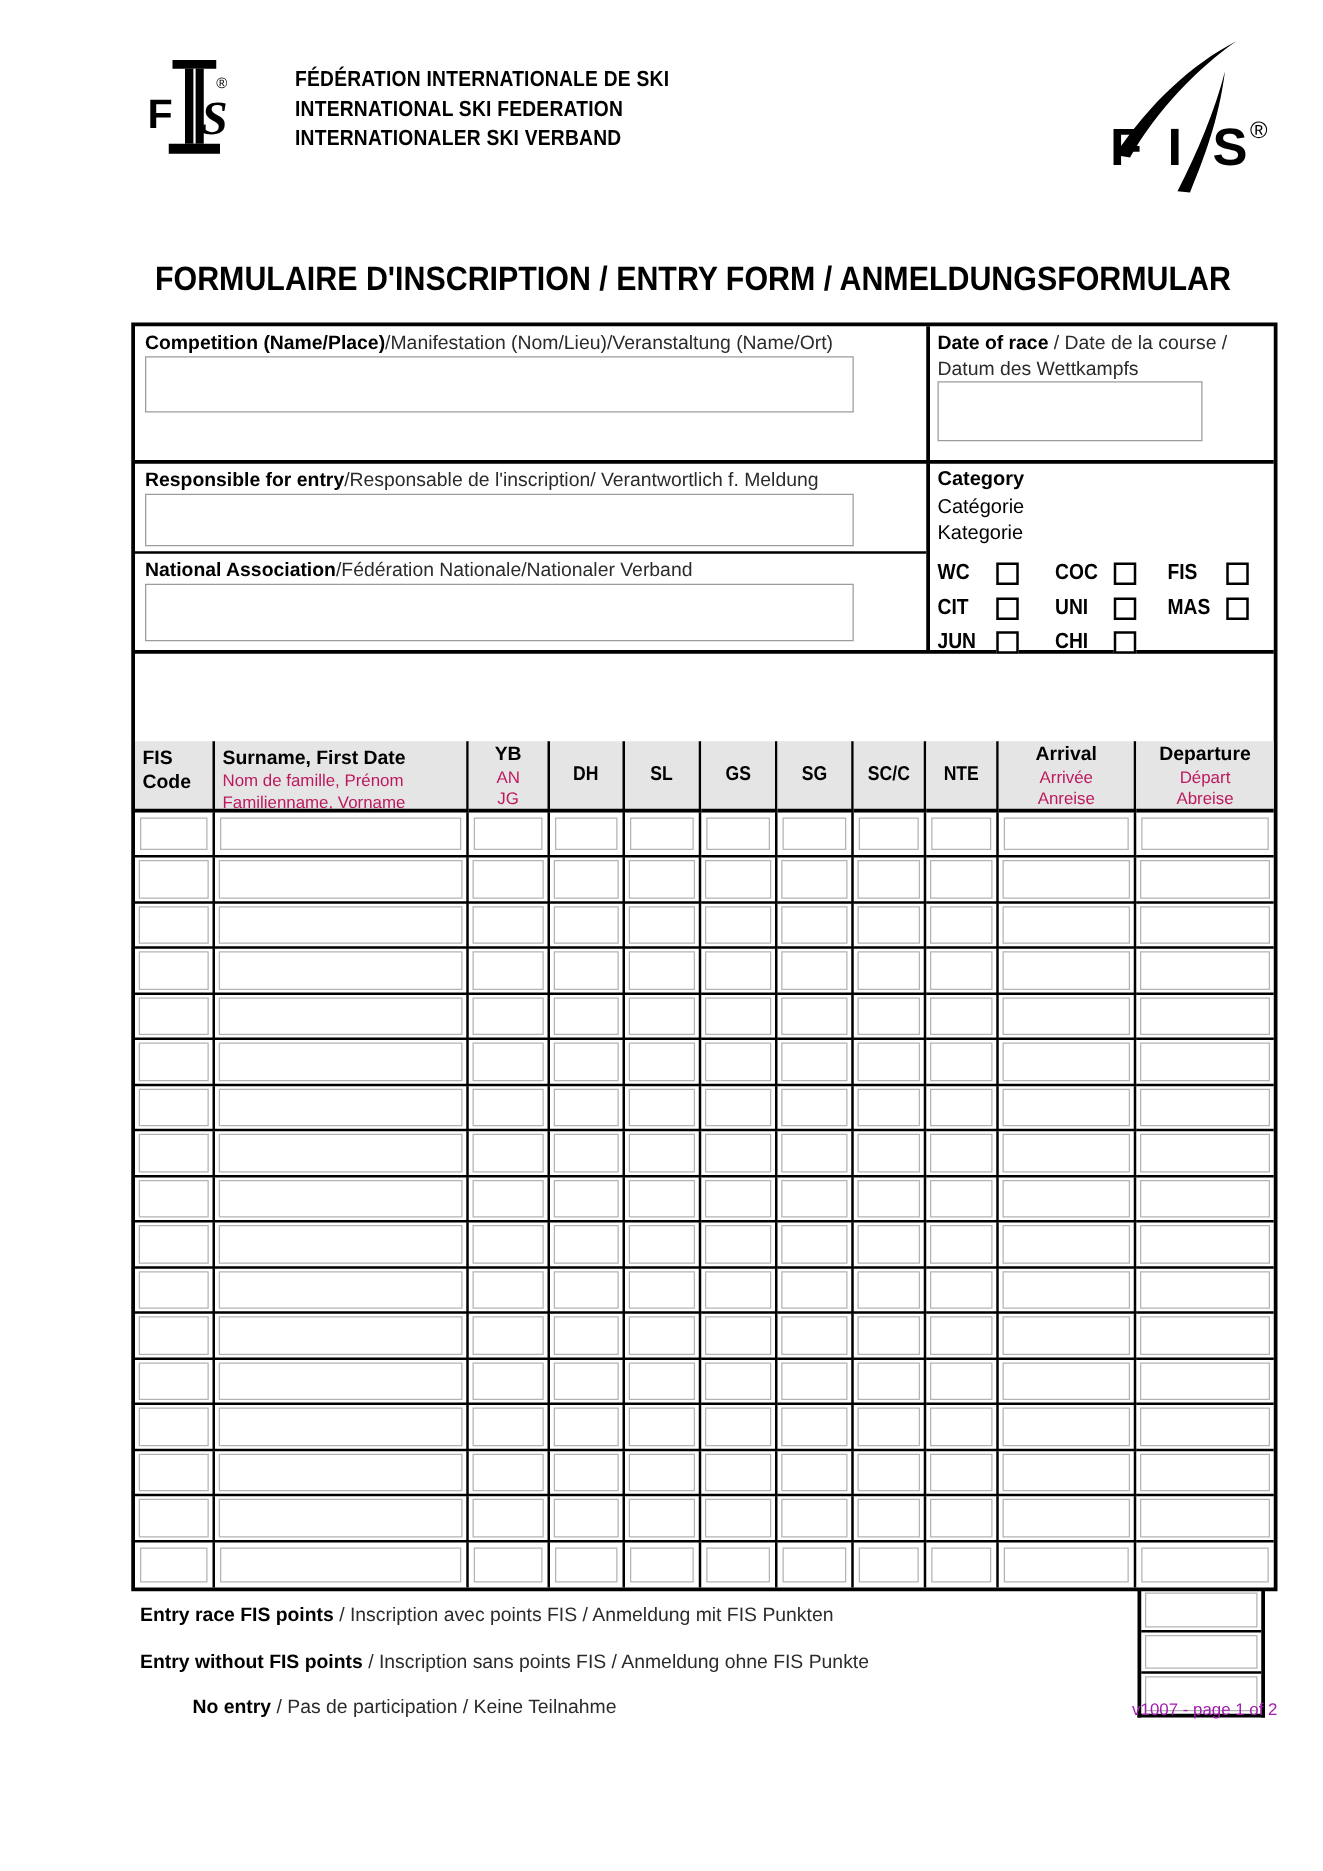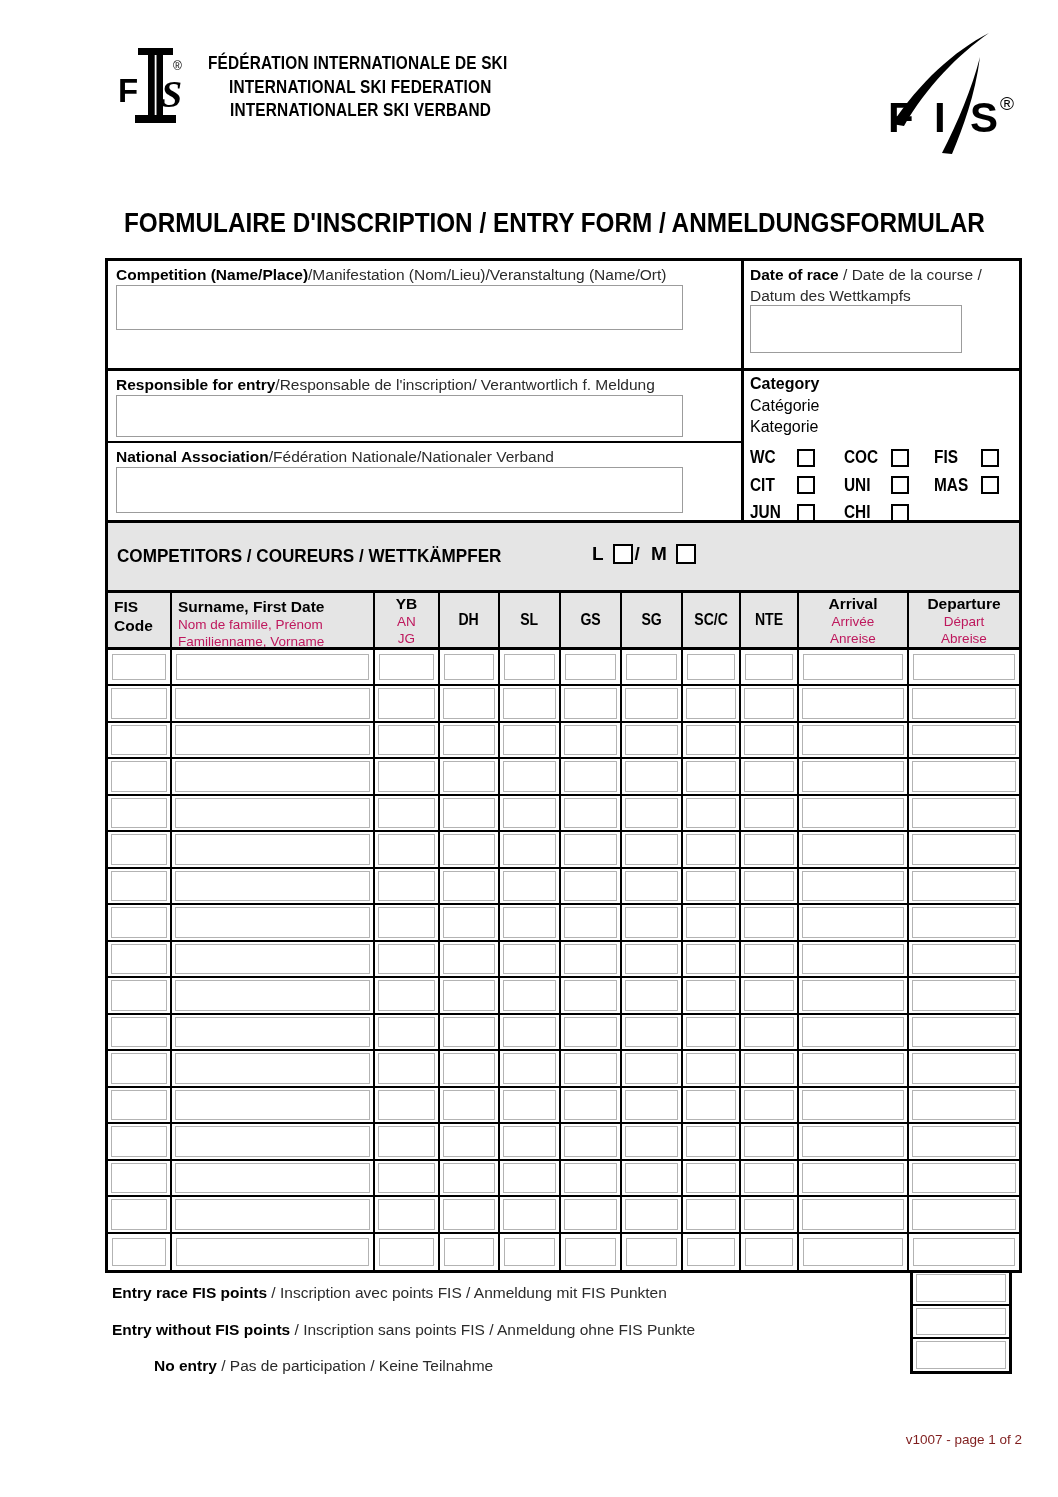--- a/index.html
+++ b/index.html
@@ -7,21 +7,21 @@
     --grid:#000000;
     --inputb:#9c9c9c;
   }
   *{margin:0;padding:0;box-sizing:border-box;}
   html,body{background:#ffffff;}
   body{font-family:"Liberation Sans","DejaVu Sans",sans-serif;color:#000;}
   .page{position:relative;width:1058px;height:1497px;background:#fff;overflow:hidden;}
 
   
   .seal{position:absolute;left:115px;top:40px;width:110px;height:105px;}
-  .org{position:absolute;left:208px;top:52px;text-align:center;}
+  .org{position:absolute;left:236px;top:52px;}
   .org-line{display:inline-block;transform:scaleX(0.88);transform-origin:0 50%;
     font-weight:700;font-size:17.5px;line-height:23.5px;white-space:nowrap;letter-spacing:0.2px;}
   .org div{height:23.5px;}
   .brand{position:absolute;left:876px;top:20px;width:148px;height:142px;}
 
   .title{position:absolute;left:124px;top:208px;font-weight:700;font-size:27px;}
   .title span{display:inline-block;transform:scaleX(0.9);transform-origin:0 50%;white-space:nowrap;}
 
   
   .form{position:absolute;left:105px;top:258px;width:917px;height:1015px;border:3px solid var(--grid);}
@@ -31,21 +31,21 @@
   .lbl{position:absolute;font-size:15.5px;white-space:nowrap;}
   .lbl b{font-weight:700;}
   .lbl .rest{color:#2b2b2b;}
   .inputbox{position:absolute;border:1px solid var(--inputb);background:#fff;}
 
   
   .cat-title{position:absolute;left:642px;top:112px;font-size:16px;line-height:21.5px;}
   .cat-title .t0{font-weight:700;}
   .cat-grid{position:absolute;left:642px;top:183px;display:grid;
     grid-template-columns:94px 90px auto;grid-auto-rows:27.5px;align-items:center;}
-  .cat-item{display:flex;align-items:center;}
+  .cat-item{display:flex;align-items:flex-end;}
   .cat-code{display:inline-block;width:47px;font-weight:700;font-size:17.5px;
     transform:scaleX(0.88);transform-origin:0 50%;}
   .checkbox{display:inline-block;width:18px;height:18px;border:2px solid #000;background:#fff;}
 
   
   .band{position:absolute;left:0;top:262px;width:911px;height:70px;background:var(--band);
     border-bottom:3px solid var(--grid);}
   .band-head{position:absolute;left:9px;top:22px;font-weight:700;font-size:19px;}
   .band-head span{display:inline-block;transform:scaleX(0.9);transform-origin:0 50%;white-space:nowrap;}
   .gender{position:absolute;left:484px;top:20px;display:flex;align-items:center;font-weight:700;font-size:19px;}
@@ -71,21 +71,21 @@
   .cellbox{flex:1;border:1px solid #b3b3b3;background:#fff;}
 
   
   .legend-line{position:absolute;left:112px;font-size:15.5px;white-space:nowrap;}
   .legend-line b{font-weight:700;}
   .legend-line .rest{color:#2b2b2b;}
   .legend-boxes{position:absolute;left:910px;top:1272px;width:102px;height:102px;
     border:3px solid var(--grid);border-top:none;display:flex;flex-direction:column;}
   .legend-boxes .lrow{flex:1;border-bottom:2px solid var(--grid);display:flex;padding:2px 3px;}
   .legend-boxes .lrow:last-child{border-bottom:none;}
-  .page-version{position:absolute;right:36px;top:1432px;font-size:13.5px;color:#7f1d1d;}
+  .page-version{position:absolute;right:36px;top:1360px;font-size:13.5px;color:#a21caf;}
 </style>
 </head>
 <body>
 
 <div class="page">
 
   <svg class="seal" viewBox="0 0 110 105" xmlns="http://www.w3.org/2000/svg">
     <rect x="23" y="8" width="35" height="7" fill="#000"></rect>
     <rect x="33" y="15" width="15" height="60" fill="#000"></rect>
     <rect x="39.7" y="15" width="1.8" height="60" fill="#fff"></rect>
@@ -180,32 +180,20 @@
       <div class="cat-item">
         <span class="cat-code">JUN</span>
         <span class="checkbox"></span>
       </div>
       <div class="cat-item">
         <span class="cat-code">CHI</span>
         <span class="checkbox"></span>
       </div>
     </div>
 
-    <div class="band">
-      <div class="band-head">
-        <span>COMPETITORS / COUREURS / WETTKÄMPFER</span>
-      </div>
-      <div class="gender">
-        <span>L</span>
-        <span class="gbox" style="margin-left:9px;"></span>
-        <span style="margin-left:2px;">/</span>
-        <span style="margin-left:11px;">M</span>
-        <span class="gbox" style="margin-left:9px;"></span>
-      </div>
-    </div>
 
     <div class="tbl">
       <div class="hc left">
         <span class="h1">FIS</span>
         <span class="h1">Code</span>
       </div>
       <div class="hc left">
         <span class="h1">Surname, First Date</span>
         <span class="h2">Nom de famille, Prénom</span>
         <span class="h2">Familienname, Vorname</span>

